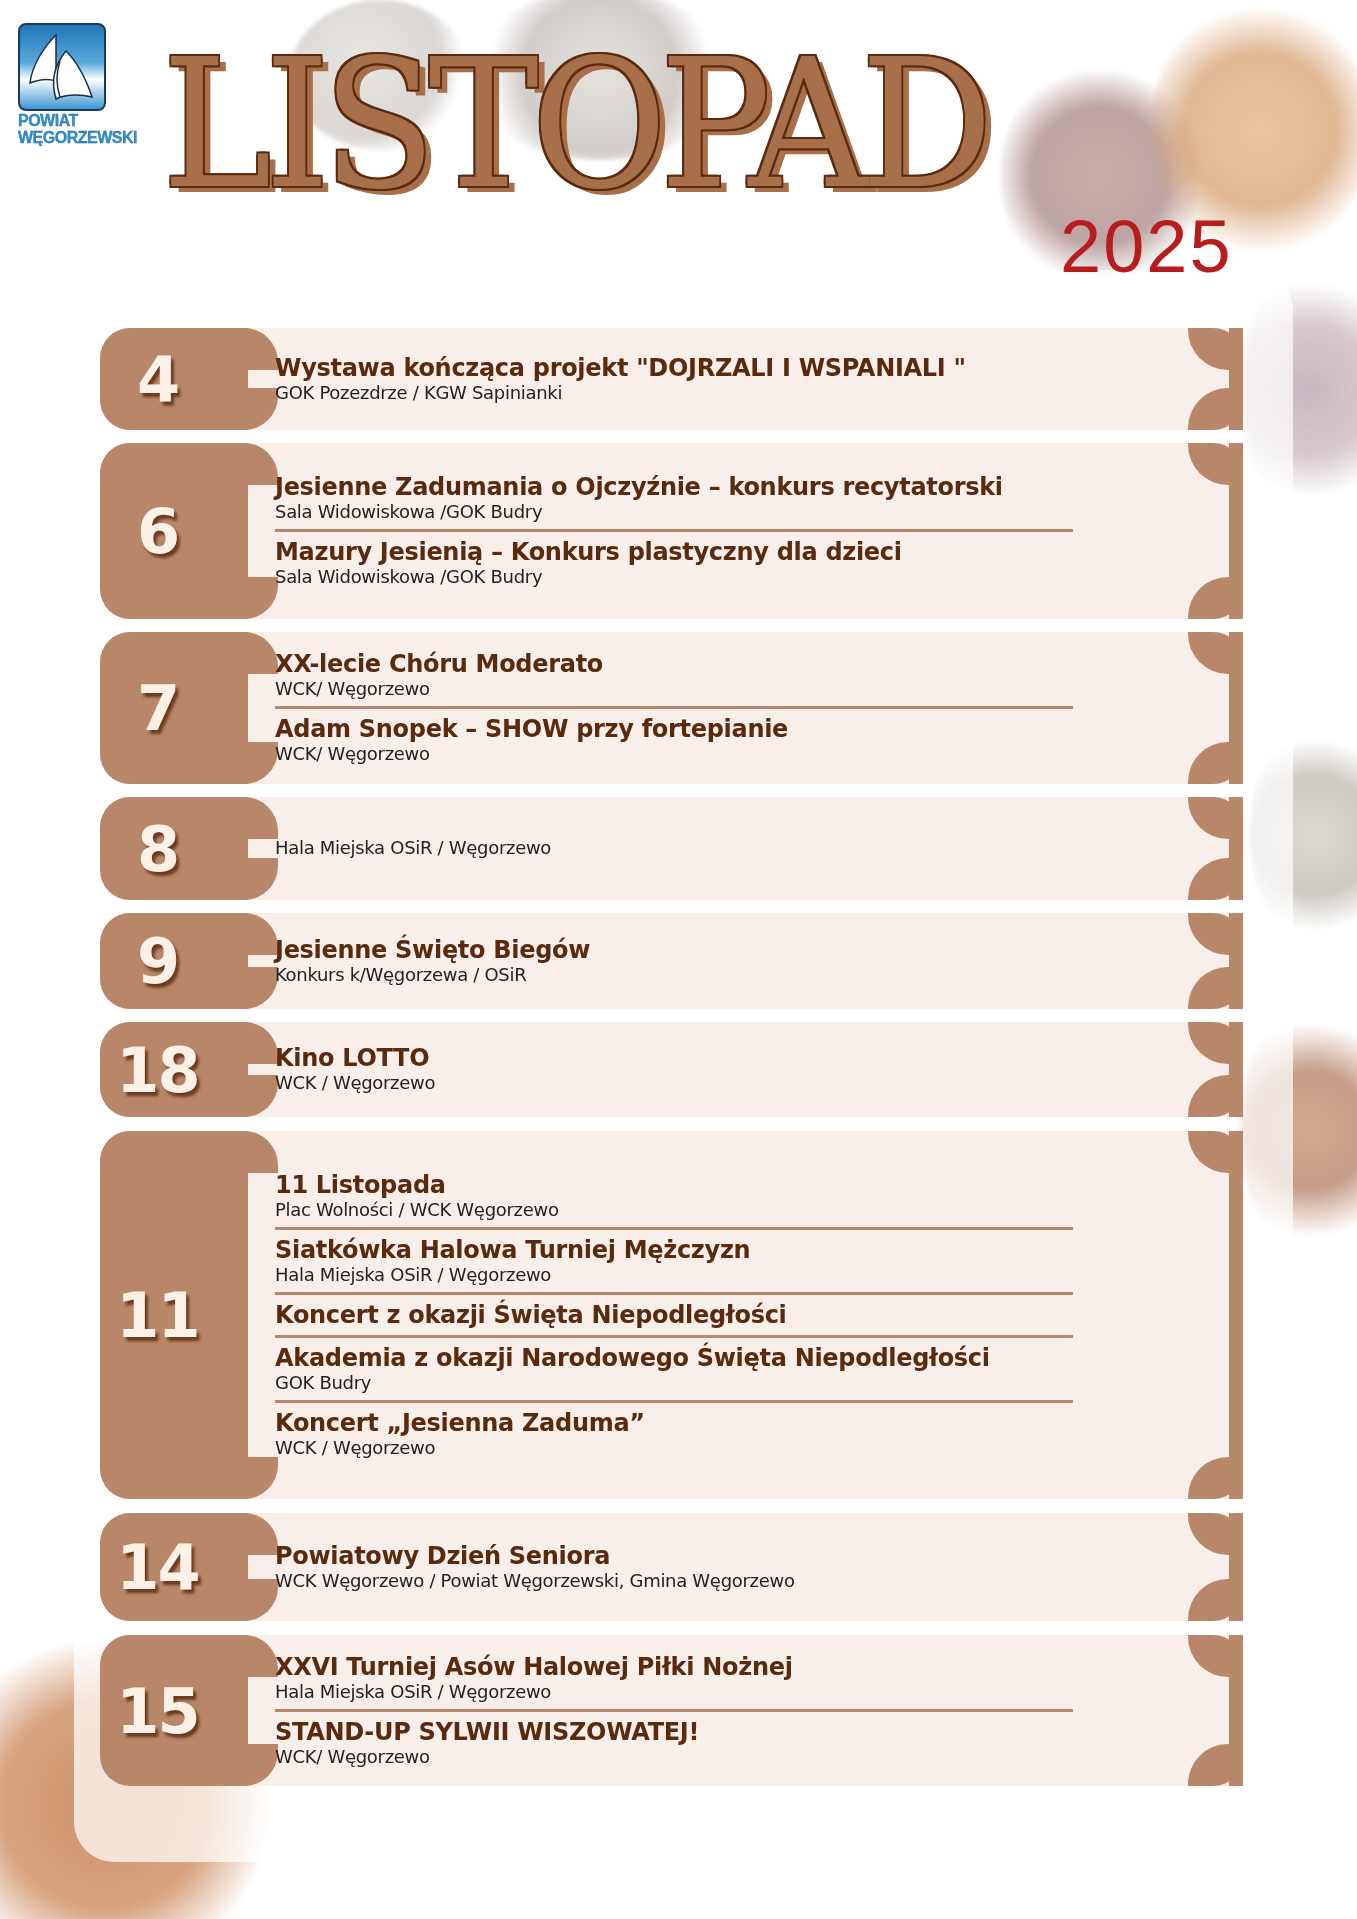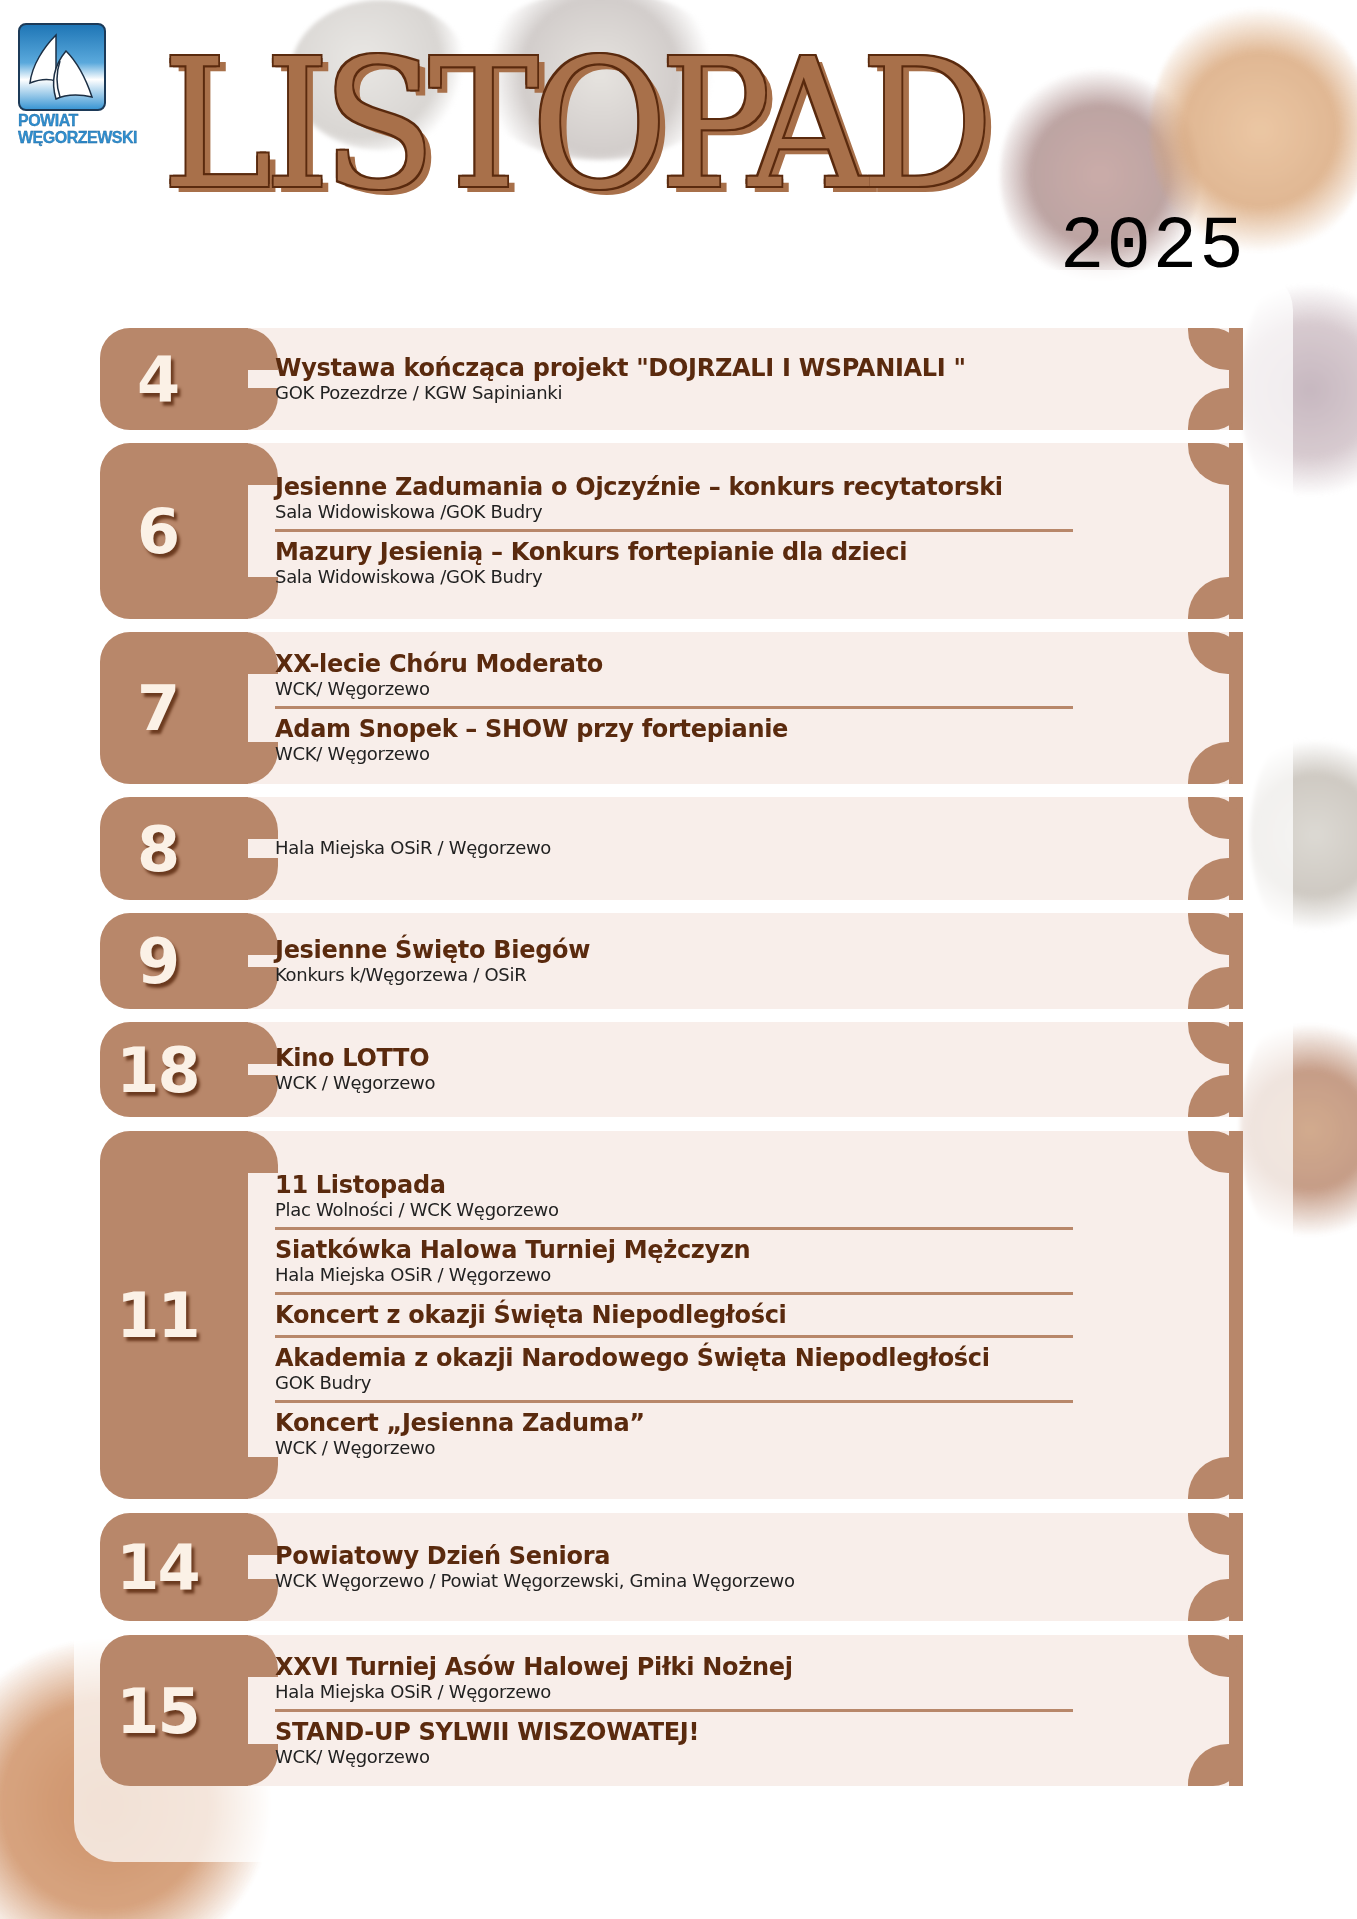--- a/index.html
+++ b/index.html
@@ -16,21 +16,21 @@
   .d8{left:-60px;top:1640px;width:330px;height:330px;background:radial-gradient(circle at 50% 50%,#c9875a 0,#d39a72 45%,rgba(255,255,255,0) 72%);opacity:.9;}
   .panel{position:absolute;left:74px;top:270px;width:1219px;height:1592px;background:rgba(255,255,255,0.72);border-radius:40px;}
   
   .logo{position:absolute;left:18px;top:23px;width:145px;font-weight:bold;}
   .logo-box{width:84px;height:84px;margin-left:0;border:2px solid #1c3a58;border-radius:8px;background:linear-gradient(#1f76b6 0%,#5aa9dc 45%,#ffffff 65%,#3b97d4 100%);position:relative;overflow:hidden;}
   .logo-box svg{position:absolute;left:6px;top:8px;}
   .logo-t{font-family:"Liberation Sans",sans-serif;color:#2f8fd0;font-size:16px;line-height:15px;letter-spacing:-0.5px;margin-top:2px;-webkit-text-stroke:0.3px #1c5f92;}
   
   .title{position:absolute;left:162px;top:36px;font-family:"DejaVu Serif",serif;font-size:178px;line-height:1;color:#a8704a;letter-spacing:-8px;
     text-shadow:-2px -2px 0 #5a2a0e,2px -2px 0 #5a2a0e,-2px 2px 0 #5a2a0e,2px 2px 0 #5a2a0e,8px 6px 0 #a8704a;transform:scaleX(0.93);transform-origin:left top;}
-  .year{position:absolute;left:1060px;top:210px;font-family:Liberation Mono, monospace;font-size:74px;line-height:1;color:#000000;letter-spacing:2px;}
+  .year{position:absolute;left:1060px;top:210px;font-family:Liberation Sans, sans-serif;font-size:74px;line-height:1;color:#b91c1c;letter-spacing:2px;}
   
   .card{position:absolute;left:100px;width:1143px;background:#f8eeea;border-radius:30px 0 0 30px;}
   .date{position:absolute;left:0;top:0;bottom:0;width:148px;background:#b8876a;border-radius:30px 0 0 30px;}
   .date .num{position:absolute;left:0;width:115px;top:50%;transform:translateY(-50%);text-align:center;font-family:"DejaVu Sans",sans-serif;font-weight:bold;font-size:62px;color:#fbf1e6;text-shadow:3px 4px 3px #6b3a1f;letter-spacing:-2px;}
   .date .cap-t{position:absolute;right:-30px;top:0;width:60px;height:42px;background:#b8876a;border-radius:0 0 0 40px;}
   .date .cap-b{position:absolute;right:-30px;bottom:0;width:60px;height:42px;background:#b8876a;border-radius:0 40px 0 0;}
   .date .cap-t{border-radius:0 34px 0 0;}
   .date .cap-b{border-radius:0 0 34px 0;}
   .rbr{position:absolute;right:0;top:0;bottom:0;width:14px;background:#b8876a;}
   .rbr .rt{position:absolute;right:0;top:0;width:55px;height:42px;background:#b8876a;border-radius:0 30px 0 40px;}
@@ -99,21 +99,21 @@
       <div class="rt"></div>
       <div class="rb"></div>
       <div class="mask"></div>
     </div>
     <div class="events">
         <div class="ev">
         <div class="ev-title">Jesienne Zadumania o Ojczyźnie – konkurs recytatorski</div>
         <div class="ev-place">Sala Widowiskowa /GOK Budry</div>
       </div>
         <div class="ev">
-        <div class="ev-title">Mazury Jesienią – Konkurs fortepianie dla dzieci</div>
+        <div class="ev-title">Mazury Jesienią – Konkurs plastyczny dla dzieci</div>
         <div class="ev-place">Sala Widowiskowa /GOK Budry</div>
       </div>
       </div>
     </div>
     <div class="card" style="top: 632px; height: 152px;">
       <div class="date">
       <div class="cap-t"></div>
       <div class="cap-b"></div>
       <div class="num">7</div>
     </div>

